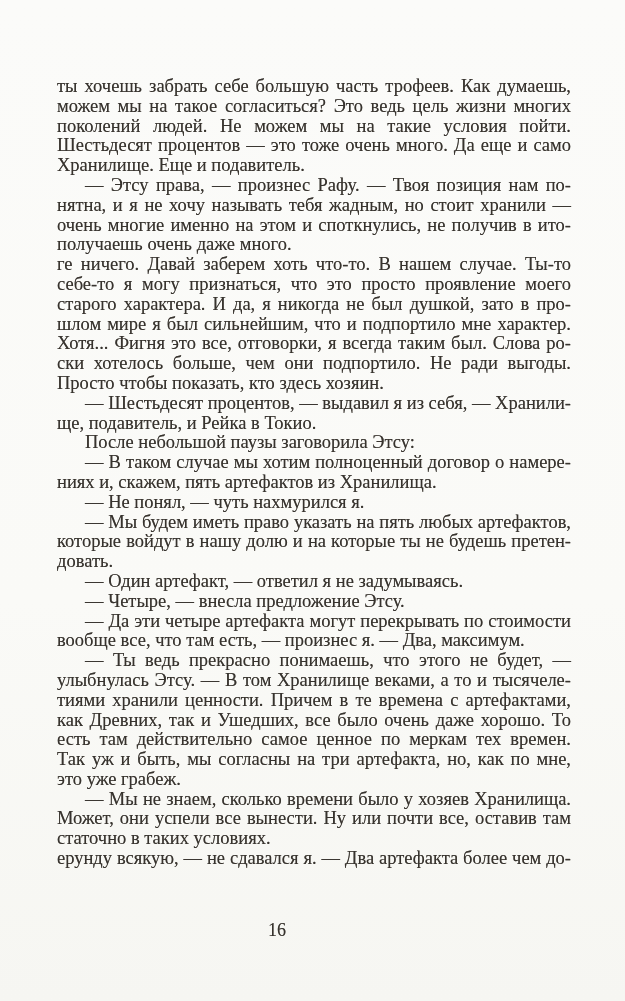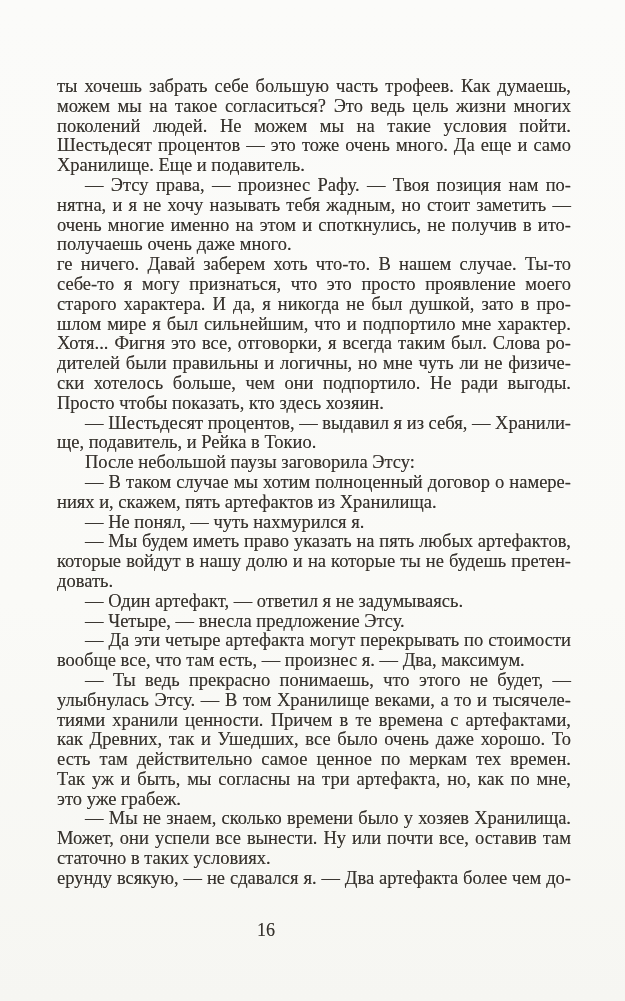--- a/index.html
+++ b/index.html
@@ -41,21 +41,21 @@
   .line.last {
     text-align: left;
     text-align-last: left;
   }
   .line.ind {
     text-indent: 28px;
   }
   .page-number {
     position: absolute;
     top: 920px;
-    left: 4px;
+    left: 15px;
     width: 524px;
     text-align: center;
     font-family: "Liberation Serif", "DejaVu Serif", serif;
     font-size: 18px;
     line-height: 20px;
     color: var(--ink, #37332e);
     text-shadow: 0 0 0.5px rgba(60, 54, 48, 0.55);
   }
 </style>
 </head>
@@ -65,31 +65,30 @@
   <div class="page-text">
       <div class="para">
         <div class="line">ты хочешь забрать себе большую часть трофеев. Как думаешь,</div>
         <div class="line">можем мы на такое согласиться? Это ведь цель жизни многих</div>
         <div class="line">поколений людей. Не можем мы на такие условия пойти.</div>
         <div class="line">Шестьдесят процентов — это тоже очень много. Да еще и само</div>
         <div class="line last">Хранилище. Еще и подавитель.</div>
       </div>
       <div class="para">
         <div class="line ind">— Этсу права, — произнес Рафу. — Твоя позиция нам по-</div>
-        <div class="line">нятна, и я не хочу называть тебя жадным, но стоит заметить —</div>
+        <div class="line">нятна, и я не хочу называть тебя жадным, но стоит хранили —</div>
         <div class="line">очень многие именно на этом и споткнулись, не получив в ито-</div>
         <div class="line last">получаешь очень даже много.</div>
         <div class="line">ге ничего. Давай заберем хоть что-то. В нашем случае. Ты-то</div>
       </div>
       <div class="para">
         <div class="line">себе-то я могу признаться, что это просто проявление моего</div>
         <div class="line">старого характера. И да, я никогда не был душкой, зато в про-</div>
         <div class="line">шлом мире я был сильнейшим, что и подпортило мне характер.</div>
         <div class="line">Хотя... Фигня это все, отговорки, я всегда таким был. Слова ро-</div>
-        <div class="line">дителей были правильны и логичны, но мне чуть ли не физиче-</div>
         <div class="line">ски хотелось больше, чем они подпортило. Не ради выгоды.</div>
         <div class="line last">Просто чтобы показать, кто здесь хозяин.</div>
       </div>
       <div class="para">
         <div class="line ind">— Шестьдесят процентов, — выдавил я из себя, — Хранили-</div>
         <div class="line last">ще, подавитель, и Рейка в Токио.</div>
       </div>
       <div class="para">
         <div class="line last ind">После небольшой паузы заговорила Этсу:</div>
       </div>

